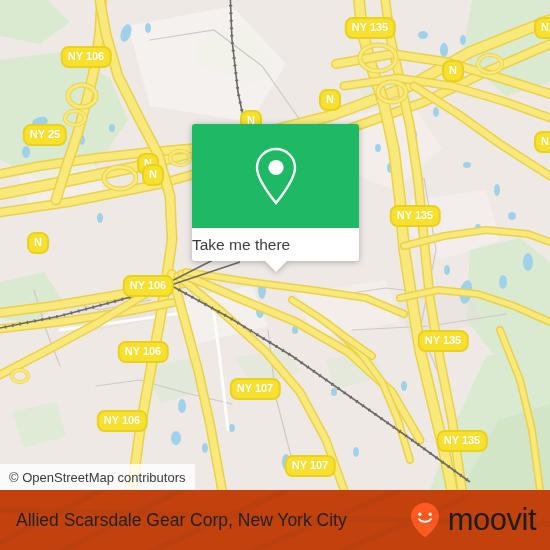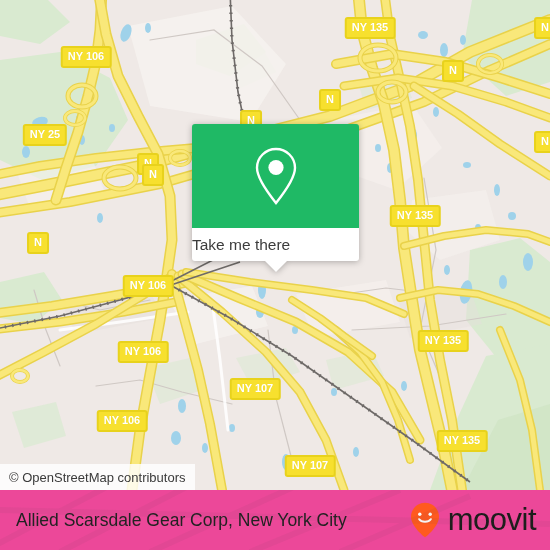--- a/index.html
+++ b/index.html
@@ -29,21 +29,21 @@
     background: #efe9e6;
     overflow: hidden;
   }
   #map-svg { position: absolute; left:0; top:0; }
 
   
   .shield {
     position: absolute;
     background: #f7e02e;
     border: 2px solid #e8d21c;
-    border-radius: 3px;
+    border-radius: 8px;
     color: #ffffff;
     font-size: 11px;
     font-weight: bold;
     font-family: "Liberation Sans", sans-serif;
     line-height: 1;
     padding: 3px 5px 4px 5px;
     white-space: nowrap;
     transform: translate(-50%, -50%);
     text-shadow: 0 0 1px rgba(0,0,0,.07);
     box-sizing: border-box;
@@ -114,21 +114,21 @@
     font-family: "Liberation Sans", sans-serif;
   }
 
   
   #footer {
     position: absolute;
     left: 0;
     top: 490px;
     width: 550px;
     height: 60px;
-    background: #ec4899;
+    background: #c2410c;
     display: flex;
     align-items: center;
     justify-content: space-between;
     box-sizing: border-box;
     padding: 0 14px 0 16px;
     overflow: hidden;
   }
   #footer-title {
     font-size: 17.5px;
     color: #222222;

